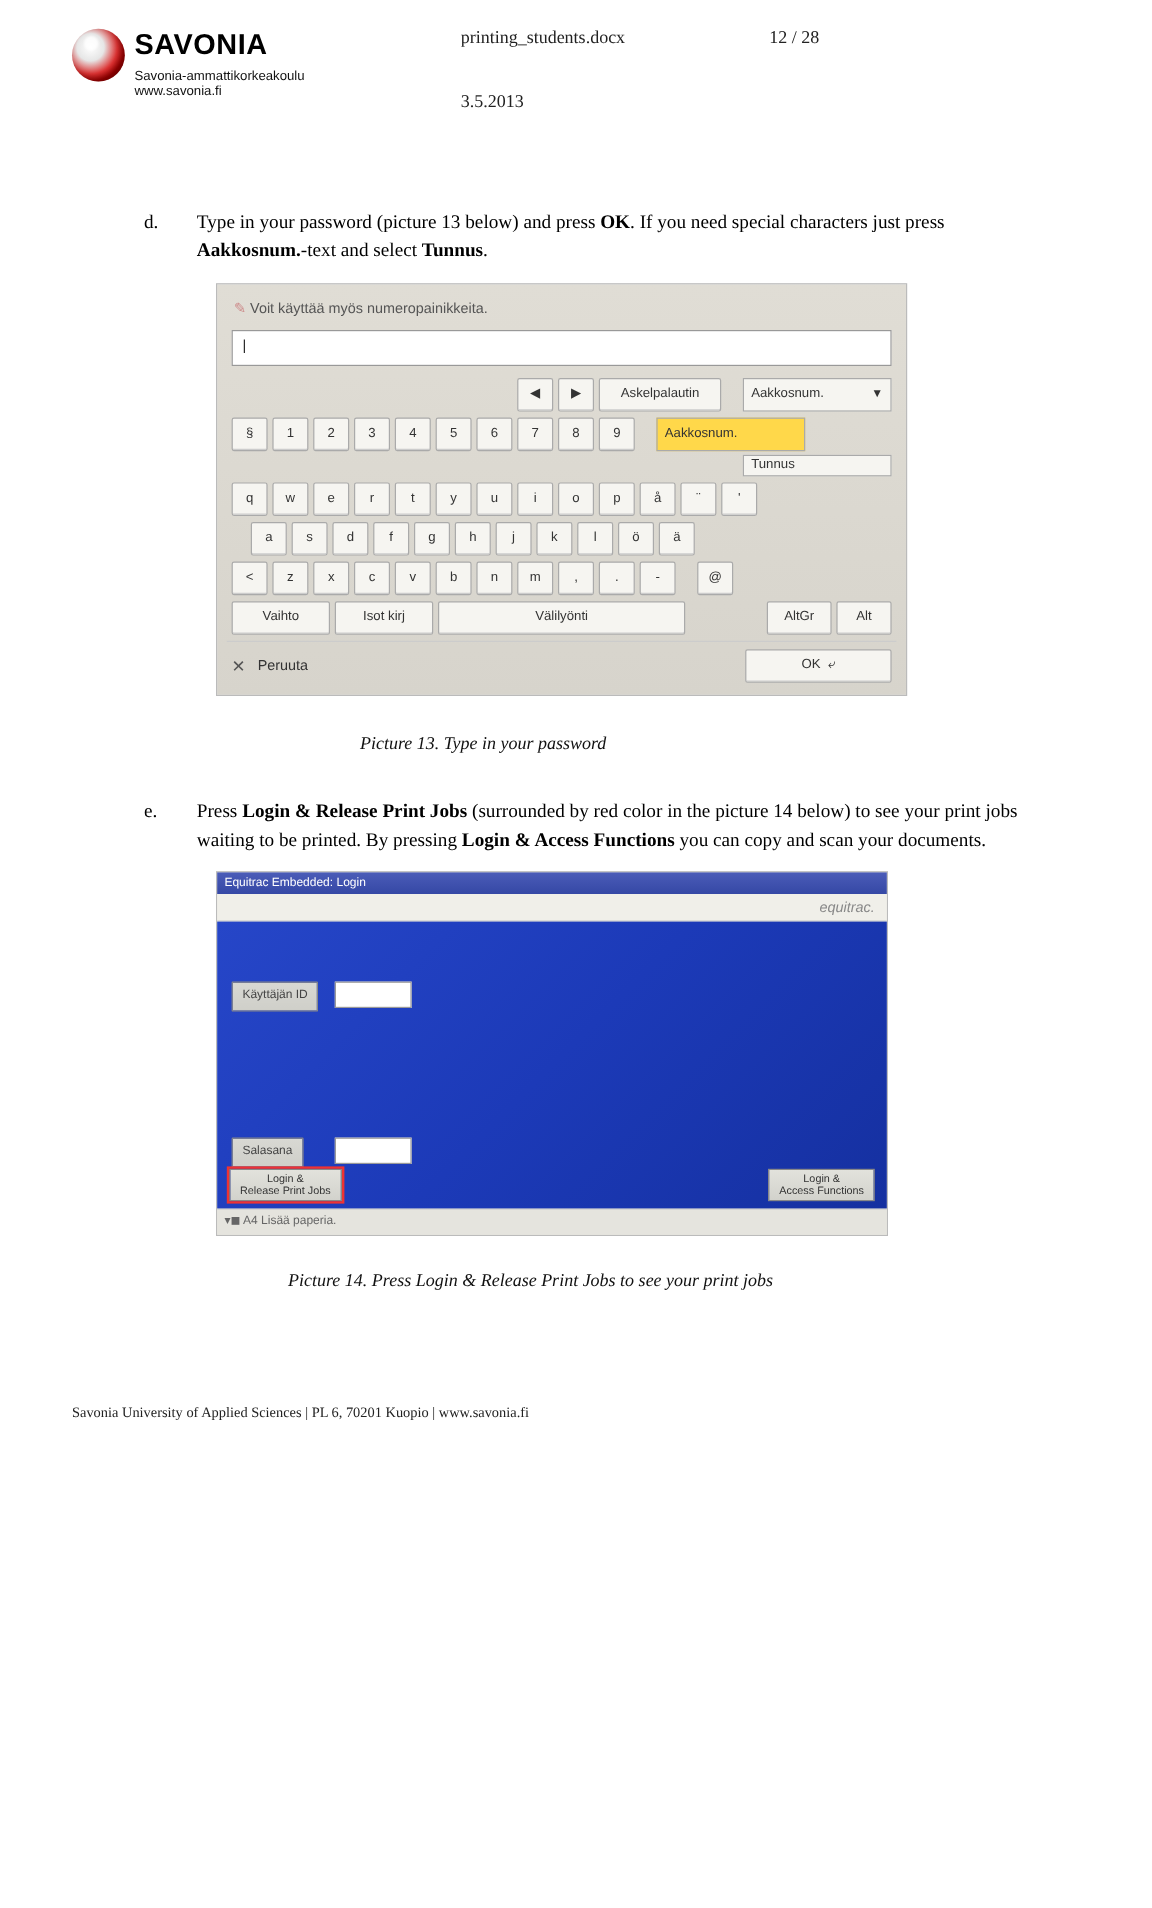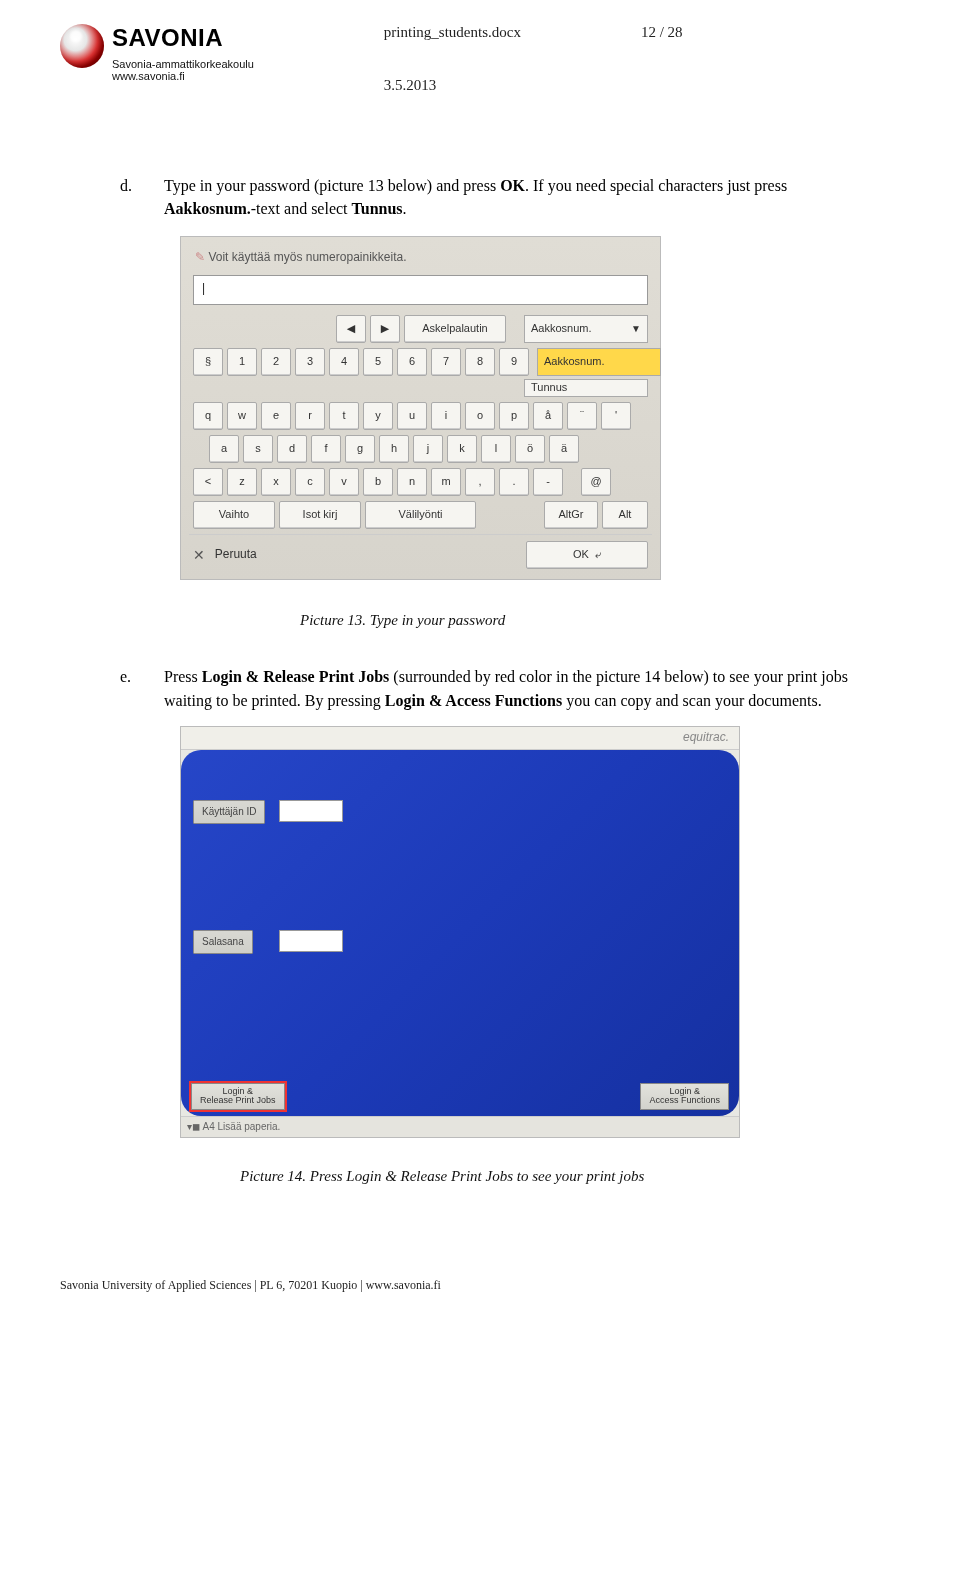--- a/index.html
+++ b/index.html
@@ -107,21 +107,21 @@
     font-size: 15px;
     color: #111;
   }
   .caption.c2 {
     margin-left: 120px;
   }
 
   
   .pic13 {
     margin: 16px 0 30px 60px;
-    width: 481px;
+    width: 576px;
     background: linear-gradient(#e0ddd5, #d7d4cc);
     padding: 8px;
     font-family: Arial, sans-serif;
     font-size: 12px;
     color: #333;
     border: 1px solid #bbb;
     box-sizing: border-box;
   }
   .pic13 .hint {
     padding: 4px 6px 8px 6px;
@@ -222,23 +222,22 @@
     align-items: center;
     justify-content: flex-end;
     padding: 0 10px;
     color: #888;
     font-style: italic;
     font-size: 12px;
     border-bottom: 1px solid #ccc;
   }
   .pic14 .blue {
     background: linear-gradient(135deg, #2646c8 0%, #1c3ab8 50%, #1530a0 100%);
-    height: 366px;
+    height: 239px;
     position: relative;
-    border-radius: 20px;
   }
   .pic14 .label-btn {
     position: absolute;
     background: linear-gradient(#d8d8d3,#cfcfc9);
     border: 1px solid #888;
     font-size: 10px;
     color: #444;
     padding: 4px 8px;
     display: flex;
     align-items: center;
@@ -413,20 +412,21 @@
     <div style="height:34px"></div>
 
     <div class="list-item">
       <div class="list-marker">e.</div>
       <div class="list-body">
         <span>Press </span><span class="bold">Login &amp; Release Print Jobs</span><span> (surrounded by red color in the picture 14 below) to see your print jobs waiting to be printed. By pressing </span><span class="bold">Login &amp; Access Functions</span><span> you can copy and scan your documents.</span>
       </div>
     </div>
 
     <div class="pic14">
+      <div class="titlebar">Equitrac Embedded: Login</div>
       <div class="topstrip">
         <span>equitrac.</span>
       </div>
       <div class="blue">
         <div class="label-btn" style="left:12px; top:50px;">Käyttäjän ID</div>
         <div class="whitebox" style="left:98px; top:50px;"></div>
         <div class="label-btn" style="left:12px; top:180px;">Salasana</div>
         <div class="whitebox" style="left:98px; top:180px;"></div>
         <div class="btm-btn left" style="white-space:pre-line">Login &amp;
 Release Print Jobs</div>

